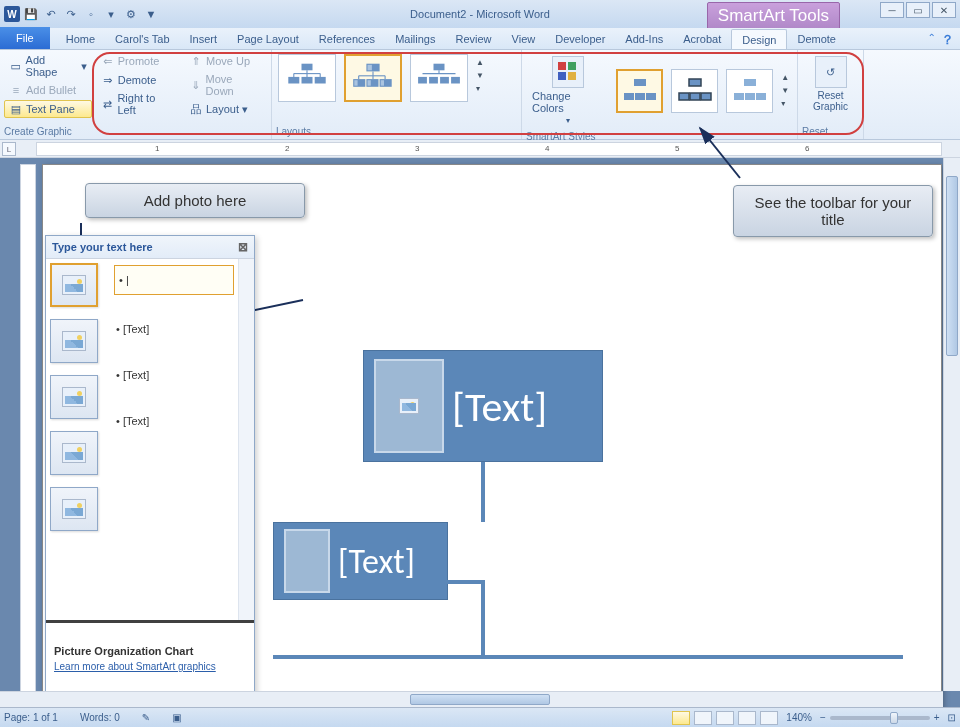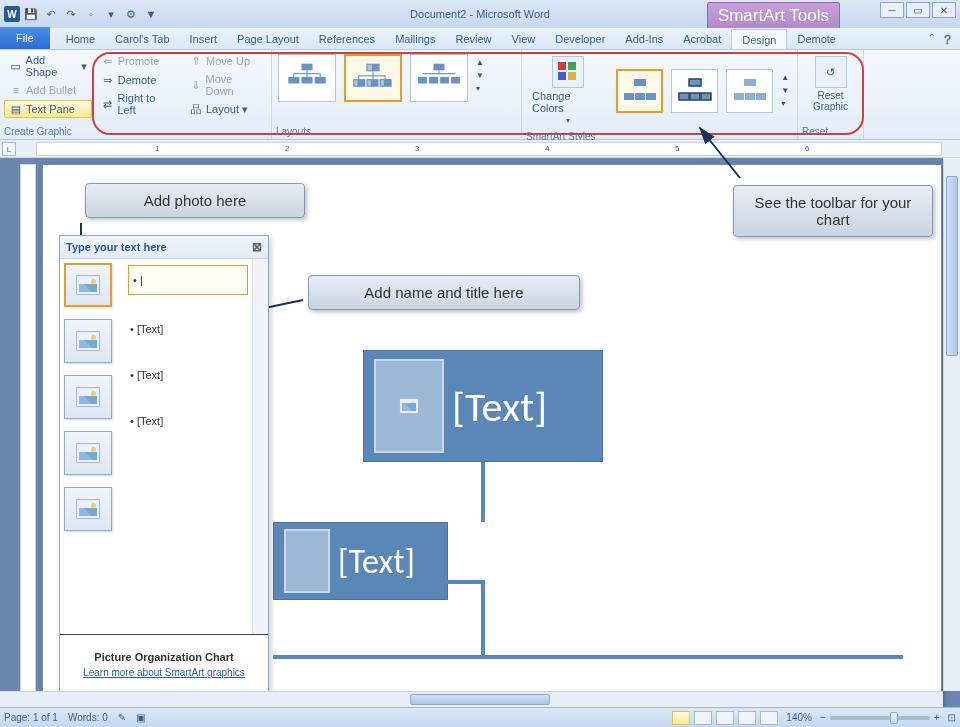--- a/index.html
+++ b/index.html
@@ -59,52 +59,52 @@
 .page { position: absolute; left: 42px; top: 6px; width: 900px; height: 880px; background: #fff; box-shadow: 2px 2px 6px rgba(0,0,0,.3); border: 1px solid #888; }
 .vscroll { position: absolute; right: 0; top: 0; bottom: 16px; width: 17px; background: #e8eef6; border-left: 1px solid #ccd4e0; }
 .vscroll-thumb { position: absolute; left: 2px; right: 2px; top: 18px; height: 180px; background: linear-gradient(90deg,#cfe0f4,#b0c8e4); border: 1px solid #8fa8c8; border-radius: 2px; cursor: pointer; }
 .hscroll { position: absolute; left: 0; right: 17px; bottom: 0; height: 16px; background: #e8eef6; border-top: 1px solid #ccd4e0; }
 .hscroll-thumb { position: absolute; top: 2px; bottom: 2px; left: 410px; width: 140px; background: linear-gradient(#cfe0f4,#b0c8e4); border: 1px solid #8fa8c8; border-radius: 2px; cursor: pointer; }
 
 
 .callout { position: absolute; background: linear-gradient(#e8edf4, #c9d4e2); border: 1px solid #8899aa; border-radius: 4px; padding: 8px 14px; font-size: 15px; color: #333; box-shadow: 2px 2px 4px rgba(0,0,0,.25); text-align: center; }
 
 
-.textpane { position: absolute; left: 16px; top: 70px; width: 210px; height: 460px; background: #fff; border: 1px solid #8fa8c8; box-shadow: 2px 2px 6px rgba(0,0,0,.2); display: flex; flex-direction: column; font-size: 11px; }
+.textpane { position: absolute; left: 2px; top: 70px; width: 210px; height: 460px; background: #fff; border: 1px solid #8fa8c8; box-shadow: 2px 2px 6px rgba(0,0,0,.2); display: flex; flex-direction: column; font-size: 11px; }
 .tp-header { background: linear-gradient(#f0f5fb,#e2ecf8); padding: 4px 6px; color: #2b579a; font-weight: bold; display: flex; justify-content: space-between; align-items: center; border-bottom: 1px solid #ccd4e0; }
 .tp-close { cursor: pointer; color: #666; font-size: 12px; }
 .tp-body { flex: 1; display: flex; overflow: hidden; position: relative; }
 .tp-thumbs { width: 64px; padding: 4px; display: flex; flex-direction: column; gap: 12px; }
 .tp-thumb { width: 48px; height: 44px; border: 1px solid #8fa8c8; background: linear-gradient(#f0f4fa,#dde6f2); display: flex; align-items: center; justify-content: center; cursor: pointer; box-shadow: 1px 1px 2px rgba(0,0,0,.15); }
 .tp-thumb.sel { border: 2px solid #e0a030; }
 .tp-img-icon { width: 24px; height: 20px; background: #e8f0fa; border: 1px solid #aab8cc; position: relative; }
 .tp-img-icon:before { content: ""; position: absolute; top: 3px; right: 3px; width: 5px; height: 5px; background: #f0d060; border-radius: 50%; }
 .tp-img-icon:after { content: ""; position: absolute; bottom: 2px; left: 2px; right: 2px; height: 8px; background: linear-gradient(45deg,#90b8e0 50%, #7aa8d4 50%); }
 .tp-list { flex: 1; padding: 6px 4px; position: relative; }
 .tp-item { padding: 6px 2px; color: #333; margin-bottom: 22px; }
 .tp-item.editing { border: 1px solid #e0a030; background: #fffef5; padding: 8px 4px; }
 .tp-item.sub { padding-left: 14px; }
 .tp-scroll { width: 16px; background: #f0f4fa; border-left: 1px solid #dde4ee; }
-.tp-desc { border-top: 1px solid #404040; padding: 16px 8px; font-size: 10px; color: #333; text-align: center; }
+.tp-desc { border-top: 3px solid #404040; padding: 22px 8px; font-size: 10px; color: #333; }
 .tp-desc-title { font-weight: bold; margin-bottom: 2px; font-size: 11px; }
 .tp-link { color: #2b5eaa; text-decoration: underline; cursor: pointer; margin-top: 4px; display: block; }
 
 
 .smartart { position: absolute; left: 230px; top: 185px; width: 630px; height: 490px; }
 .sa-box { position: absolute; background: #5b87b8; border: 1px solid #4a729e; display: flex; align-items: center; gap: 8px; padding: 6px 10px; }
 .sa-pic { background: #9db8d4; border: 2px solid #c8d8ea; display: flex; align-items: center; justify-content: center; }
 .sa-text { color: #fff; font-size: 42px; font-family: Calibri, sans-serif; }
 .sa-line { position: absolute; background: #5b87b8; }
 
 
 .arrow { position: absolute; pointer-events: none; }
 
 
 .statusbar { position: absolute; left: 0; right: 0; bottom: 0; height: 20px; background: linear-gradient(#dbe7f5,#c5d9f0); border-top: 1px solid #aab8cc; display: flex; align-items: center; font-size: 10px; color: #3b5e8c; padding: 0 4px; }
-.sb-left { display: flex; gap: 10px; align-items: center; }
+.sb-left { display: flex; gap: 22px; align-items: center; }
 .sb-right { margin-left: auto; display: flex; align-items: center; gap: 4px; }
 .view-btn { width: 18px; height: 14px; border: 1px solid #aab8cc; background: #f0f5fb; cursor: pointer; }
 .view-btn.active { background: linear-gradient(#fef9e4,#fde98e); border-color: #e0c44e; }
 .zoom-slider { width: 100px; height: 4px; background: #aab8cc; position: relative; border-radius: 2px; }
 .zoom-thumb { position: absolute; left: 60%; top: -4px; width: 8px; height: 12px; background: linear-gradient(#f0f5fb,#cdd9e8); border: 1px solid #8fa8c8; border-radius: 2px; cursor: pointer; }
 </style>
 </head>
 <body>
 
 <div class="titlebar">
@@ -309,22 +309,21 @@
     <span class="hruler-num" style="left:638px">5</span>
     <span class="hruler-num" style="left:768px">6</span>
   </div>
 </div>
 
 <div class="docarea">
   <div class="vruler"></div>
   <div class="page">
 
     <div class="callout" style="left:42px; top:18px; width:220px">Add photo here</div>
-    <div class="callout" style="left:265px; top:110px; width:272px">Add name and title here</div>
-    <div class="callout" style="left:690px; top:20px; width:200px">See the toolbar for your chart</div>
+    <div class="callout" style="left:690px; top:20px; width:200px">See the toolbar for your title</div>
 
     <svg class="arrow" style="left:0;top:0;width:900px;height:700px">
       <defs>
           <marker id="ah" markerWidth="10" markerHeight="10" refX="8" refY="3" orient="auto">
             <path d="M0,0 L0,6 L9,3 z" fill="#1a2f5a"></path>
           </marker>
         </defs>
       <line x1="38" y1="58" x2="38" y2="112" stroke="#1a2f5a" stroke-width="2" marker-end="url(#ah)"></line>
       <line x1="260" y1="135" x2="150" y2="158" stroke="#1a2f5a" stroke-width="2" marker-end="url(#ah)"></line>
     </svg>

